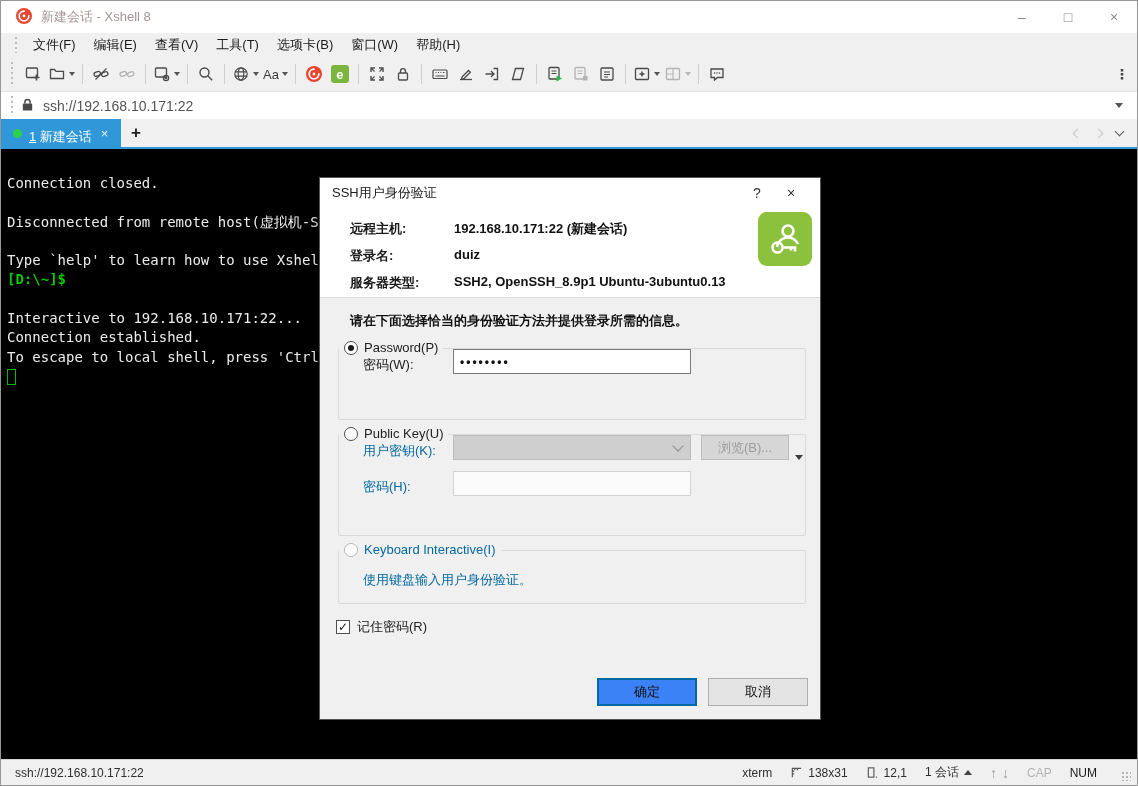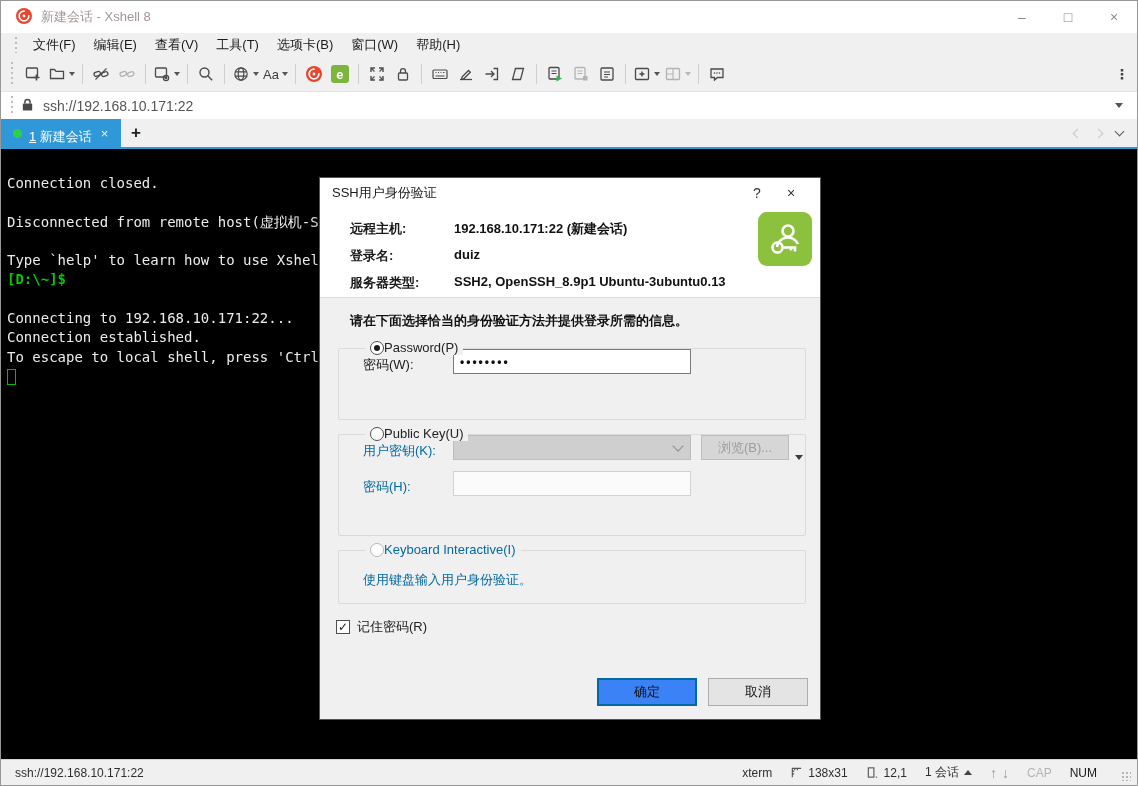--- a/index.html
+++ b/index.html
@@ -91,22 +91,22 @@
   .dlg-info { background:#fff; height:90px; position:relative; border-bottom:1px solid #dcdcdc;
     padding:12px 0 0 30px; }
   .info-row { display:flex; margin-bottom:9px; }
   .info-label { width:104px; color:#1a1a1a;font-weight:bold; }
   .info-value { font-weight:bold; color:#111; }
   .dlg-usericon { position:absolute; right:8px; top:4px; width:54px; height:54px; background:#8cc13d;
     border-radius:9px; display:flex; align-items:center; justify-content:center; }
   .dlg-body { padding:10px 14px 0 14px; }
   .dlg-message { font-weight:bold; margin:4px 0 18px 16px; color:#111; }
   .gbx { position:relative; border:1px solid #dadada; border-radius:2px; margin:0 0 14px 4px; }
-  .gbx-legend { position:absolute; top:-9px; left:26px; background:#f0f0f0; padding:0 5px;
-    display:flex; align-items:center; }
+  .gbx-legend { position:absolute; top:-9px; left:0; background:#f0f0f0; padding:0 5px;
+    display:flex; align-items:center; gap:6px; }
   .radio { width:14px; height:14px; border:1px solid #4e4e4e; border-radius:50%; background:#fff;
     position:relative; flex:none; }
   .radio.checked::after { content:""; position:absolute; left:3px; top:3px; width:6px; height:6px;
     border-radius:50%; background:#1a1a1a; }
   .radio.disabled { border-color:#b7b7b7; }
   .gbx-row { display:flex; align-items:flex-end; margin:0 0 11px 24px; }
   .gbx-row:first-of-type { margin-top:20px; }
   .field-label { width:90px; color:#1a1a1a; }
   .field-label.disabled, .dis-text { color:#0369a1; }
   .pw-input { width:238px; height:25px; border:1px solid #7a7a7a; background:#fff; padding:0 6px;
@@ -351,21 +351,21 @@
 </div>
 
 <div class="terminal">
   <div class="tline">Connection closed.</div>
   <div class="tline"></div>
   <div class="tline">Disconnected from remote host(虚拟机-Se</div>
   <div class="tline"></div>
   <div class="tline">Type `help' to learn how to use Xshell</div>
   <div class="tline green">[D:\~]$</div>
   <div class="tline"></div>
-  <div class="tline">Connecting to 192.168.10.171:22...</div>
+  <div class="tline">Interactive to 192.168.10.171:22...</div>
   <div class="tline">Connection established.</div>
   <div class="tline">To escape to local shell, press 'Ctrl+A</div>
   <div class="tline"><span class="cursor"></span></div>
 </div>
 
 <div class="dialog">
   <div class="dlg-titlebar">
     <span class="dlg-title">SSH用户身份验证</span>
     <span class="dlg-help">?</span>
     <span class="dlg-close">×</span>

